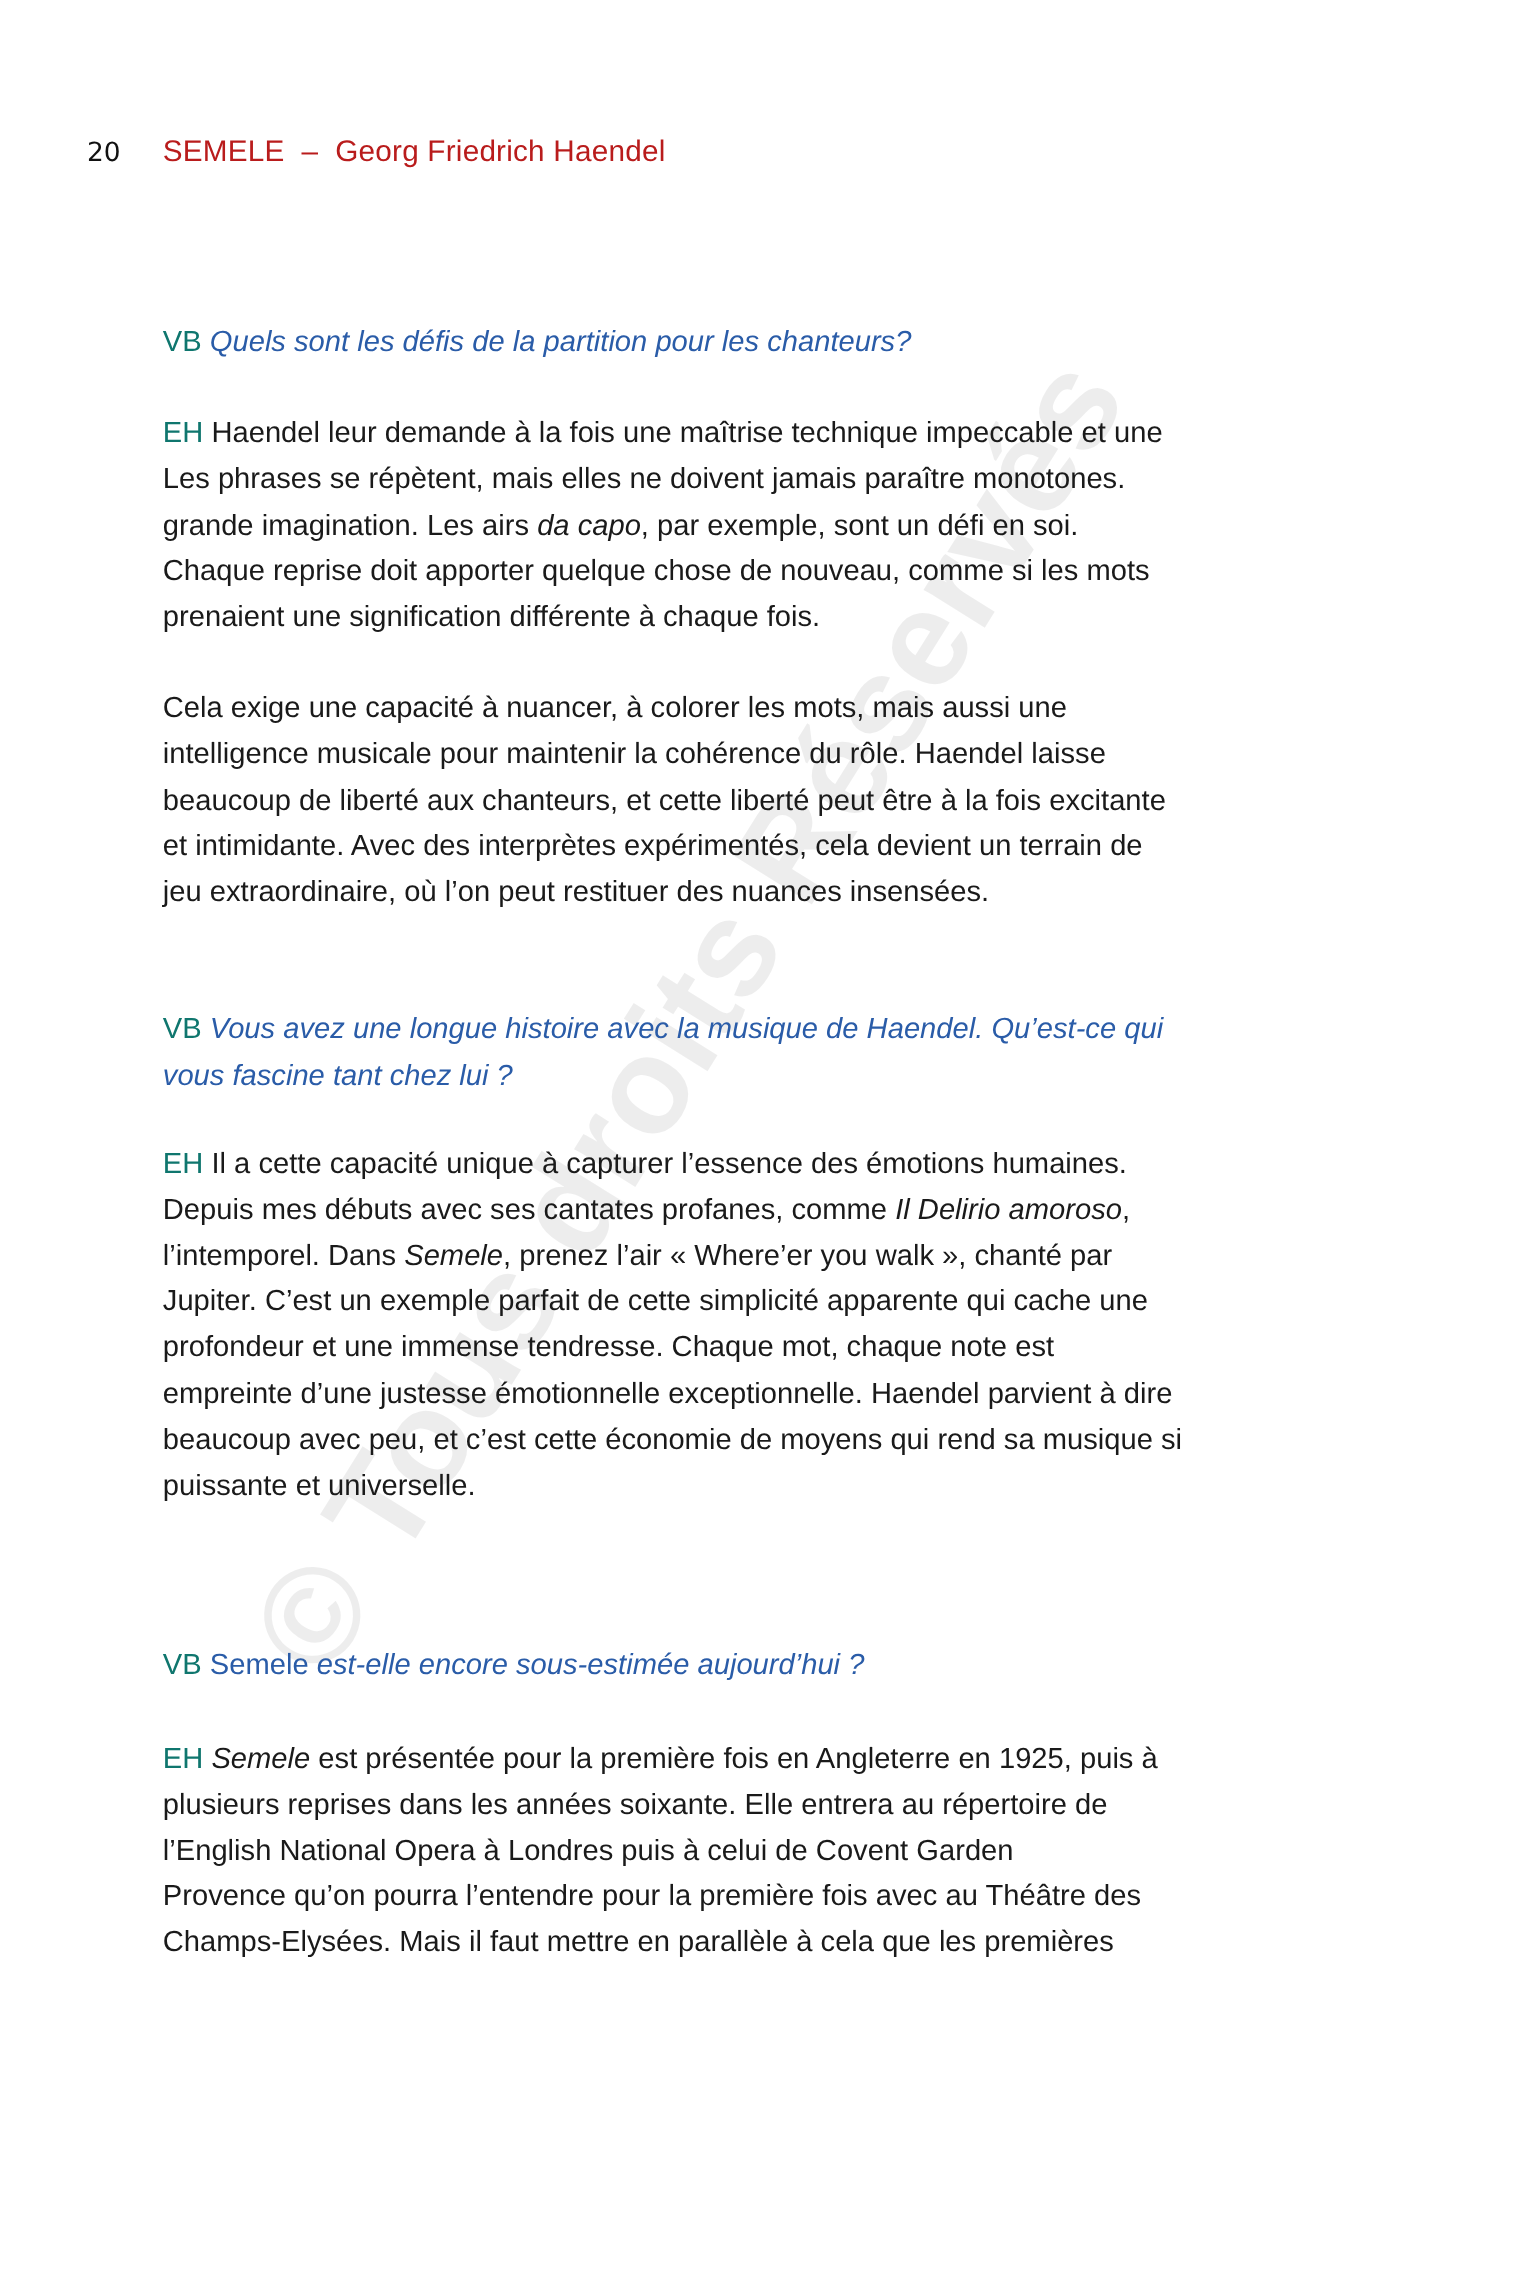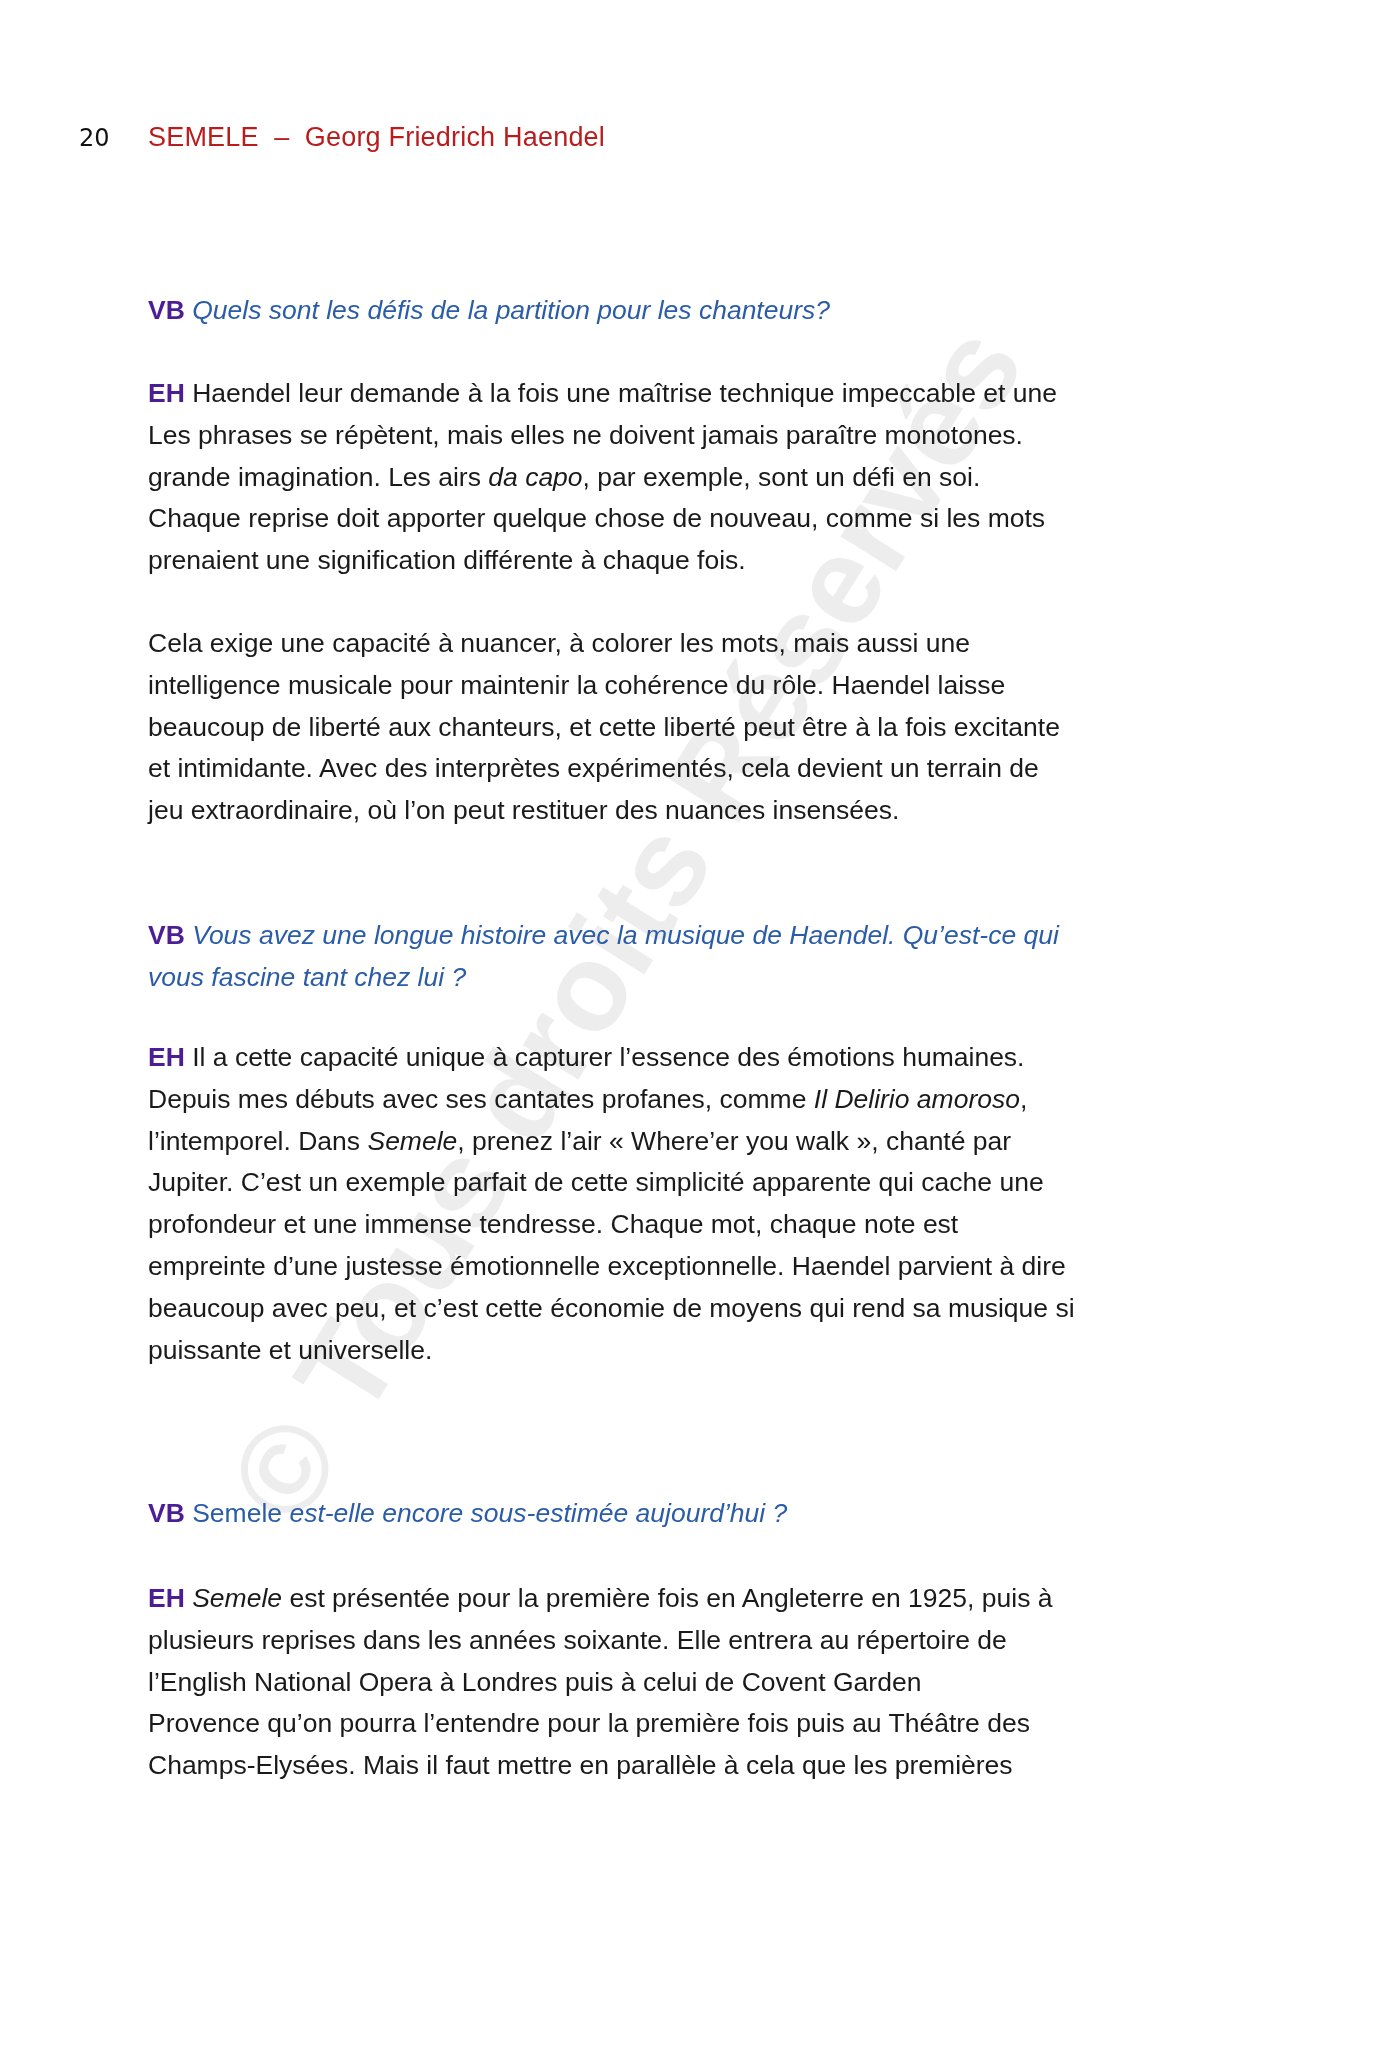--- a/index.html
+++ b/index.html
@@ -5,21 +5,21 @@
     html, body { margin: 0; padding: 0; background: #ffffff; }
     body { width: 1378px; height: 2067px; position: relative; overflow: hidden;
       font-family: "Liberation Sans", sans-serif; color: #1a1a1a; }
     .header { position: absolute; top: 120px; left: 0; width: 1378px; height: 40px; }
     .page-num { position: absolute; left: 79px; top: 4px; font-family: "DejaVu Sans", sans-serif;
       font-size: 24px; color: #111; }
     .running-title { position: absolute; left: 148px; top: 2px; font-size: 27px; color: #b91c1c; letter-spacing: 0.2px; white-space: pre; }
     .content { position: absolute; left: 148px; top: 290px; width: 1100px; }
     .block { font-size: 26.5px; line-height: 41.8px; margin: 0; }
     .q { color: #2a5ca8; }
-    .q .spk, .a .spk { font-weight: bold; color: #4c1d95; }
+    .q .spk, .a .spk { font-weight: normal; color: #0f766e; }
     .q .it { font-style: italic; }
     .a { color: #1a1a1a; }
     .it { font-style: italic; }
     .watermark { position: absolute; left: 150px; top: 880px; transform: rotate(-58deg);
       transform-origin: left top; font-size: 124px; font-weight: bold; color: rgba(0,0,0,0.07);
       white-space: nowrap; pointer-events: none; }
     .wm-anchor { position: absolute; left: 200px; top: 1470px; width: 0; height: 0; }
     .wm-anchor .watermark { left: 0; top: 0; }
     .line { display: block; white-space: nowrap; }
   </style>
@@ -67,16 +67,16 @@
       <span class="line"><span>beaucoup avec peu, et c’est cette économie de moyens qui rend sa musique si</span></span>
       <span class="line"><span>puissante et universelle.</span></span>
     </div>
     <div class="block q" style="position: absolute; top: 1203px; left: 0px;">
       <span class="line"><span class="spk">VB </span><span>Semele</span><span class="it"> est-elle encore sous-estimée aujourd’hui ?</span></span>
     </div>
     <div class="block a" style="position: absolute; top: 1288px; left: 0px;">
       <span class="line"><span class="spk">EH </span><span class="it">Semele</span><span> est présentée pour la première fois en Angleterre en 1925, puis à</span></span>
       <span class="line"><span>plusieurs reprises dans les années soixante. Elle entrera au répertoire de</span></span>
       <span class="line"><span>l’English National Opera à Londres puis à celui de Covent Garden</span></span>
-      <span class="line"><span>Provence qu’on pourra l’entendre pour la première fois puis au Théâtre des</span></span>
+      <span class="line"><span>Provence qu’on pourra l’entendre pour la première fois avec au Théâtre des</span></span>
       <span class="line"><span>Champs-Elysées. Mais il faut mettre en parallèle à cela que les premières</span></span>
     </div>
   </div>
 
 </body></html>

